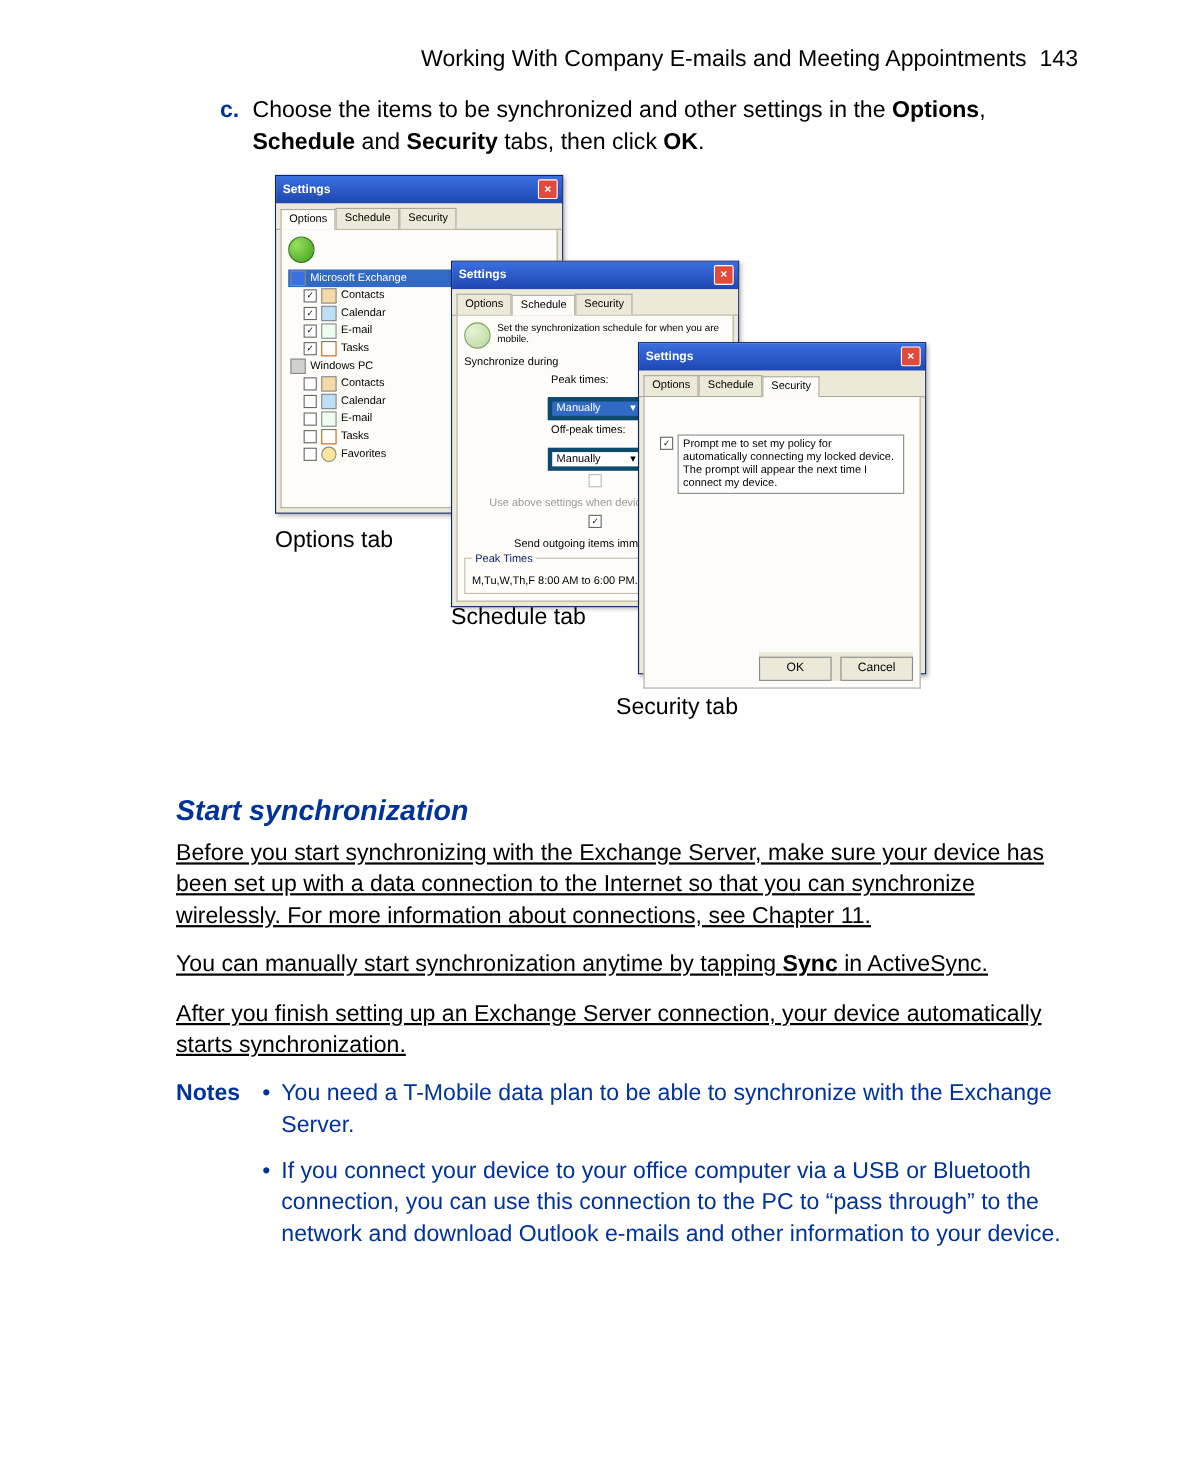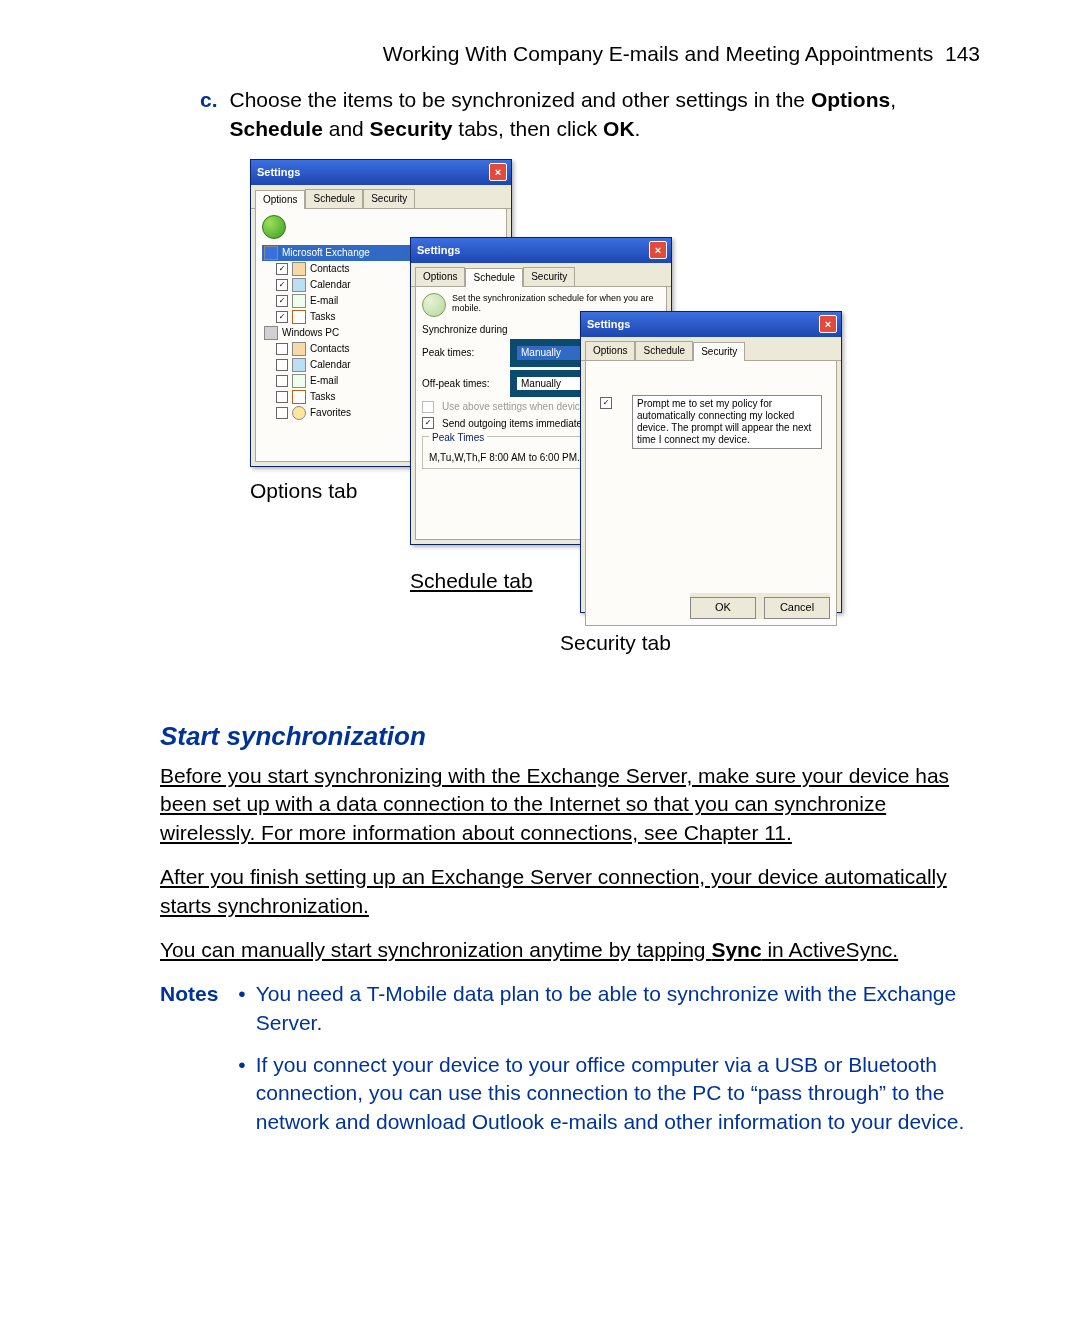--- a/index.html
+++ b/index.html
@@ -108,22 +108,22 @@
   .chk.on::after{content:"✓";color:#000;}
   .mini-ico{width:12px;height:12px;display:inline-block;border:1px solid #888;background:#eee;}
   .mini-ico.contacts{background:#f7d9a8;}
   .mini-ico.cal{background:#bcdff5;}
   .mini-ico.mail{background:#efe;}
   .mini-ico.task{background:#fff;border-color:#c06010;}
   .mini-ico.fav{background:#ffe69a;border-radius:50%;}
   .mini-ico.pc{background:#d0d0d0;}
   .mini-ico.ex{background:#3a6fe0;}
   .indent{padding-left:14px;}
-  .label-row{display:flex;align-items:center;gap:8px;margin:3px 0;font-size:10px;}
-  .dd{border:7px solid #0c4a6e;background:#fff;padding:0 14px 0 4px;font-size:10px;position:relative;min-width:60px;}
+  .label-row{display:flex;align-items:center;gap:8px;margin:3px 0;font-size:10px;flex-direction:column;}
+  .dd{border:4px solid #0c4a6e;background:#fff;padding:0 14px 0 4px;font-size:10px;position:relative;min-width:60px;}
   .dd.sel{background:#316ac5;color:#fff;}
   .dd::after{content:"▾";position:absolute;right:2px;top:0;color:#000;}
   .dd.sel::after{color:#fff;}
   .grpbox{border:1px solid #c0c0b0;margin-top:6px;padding:6px 6px 4px;position:relative;}
   .grpbox .legend{
     position:relative;
     top:-12px;
     background:#fdfcf9;
     padding:0 3px;
     color:#0a246a;
@@ -275,53 +275,53 @@
         <div class="label-row">
           <span class="chk on"></span>
           <span>Send outgoing items immediately</span>
         </div>
         <div class="grpbox">
           <span class="legend">Peak Times</span>
           <div style="font-size:10px;margin-top:-6px;">M,Tu,W,Th,F 8:00 AM to 6:00 PM.</div>
         </div>
       </div>
     </div>
-    <div class="caption" style="position:absolute;left:160px;top:400px;text-decoration:underline;">Schedule tab</div>
+    <div class="caption" style="position:absolute;left:160px;top:380px;">Schedule tab</div>
 
     <div class="dlg" style="left:330px;top:152px;width:260px;height:300px;">
       <div class="titlebar">
         <span>Settings</span>
         <span class="closebtn">×</span>
       </div>
       <div class="tabs">
         <div class="tab">Options</div>
         <div class="tab">Schedule</div>
         <div class="tab active">Security</div>
       </div>
       <div class="pane" style="height:252px;">
-        <div style="display:flex;gap:20px;align-items:flex-start;margin:28px 8px 0;">
+        <div style="display:flex;gap:4px;align-items:flex-start;margin:28px 8px 0;">
           <span class="chk on" style="flex:0 0 auto;margin-top:2px;"></span>
           <div class="sec-box">Prompt me to set my policy for automatically connecting my locked device. The prompt will appear the next time I connect my device.</div>
         </div>
         <div class="btns">
           <div class="winbtn">OK</div>
           <div class="winbtn">Cancel</div>
         </div>
       </div>
     </div>
     <div class="caption" style="position:absolute;left:310px;top:462px;">Security tab</div>
 
   </div>
 
   <div class="section-h">Start synchronization</div>
   <div class="para">Before you start synchronizing with the Exchange Server, make sure your device has been set up with a data connection to the Internet so that you can synchronize wirelessly. For more information about connections, see Chapter 11.</div>
-  <div class="para">After you finish setting up an Exchange Server connection, your device automatically starts synchronization.</div>
   <div class="para">
     <span>You can manually start synchronization anytime by tapping </span><span class="bold">Sync</span><span> in ActiveSync.</span>
   </div>
+  <div class="para">After you finish setting up an Exchange Server connection, your device automatically starts synchronization.</div>
 
   <div class="notes-block">
     <div class="notes-lbl">Notes</div>
     <ul class="notes-list">
       <li>
           <span class="bullet">•</span>
           <span>You need a T-Mobile data plan to be able to synchronize with the Exchange Server.</span>
         </li>
       <li>
           <span class="bullet">•</span>

